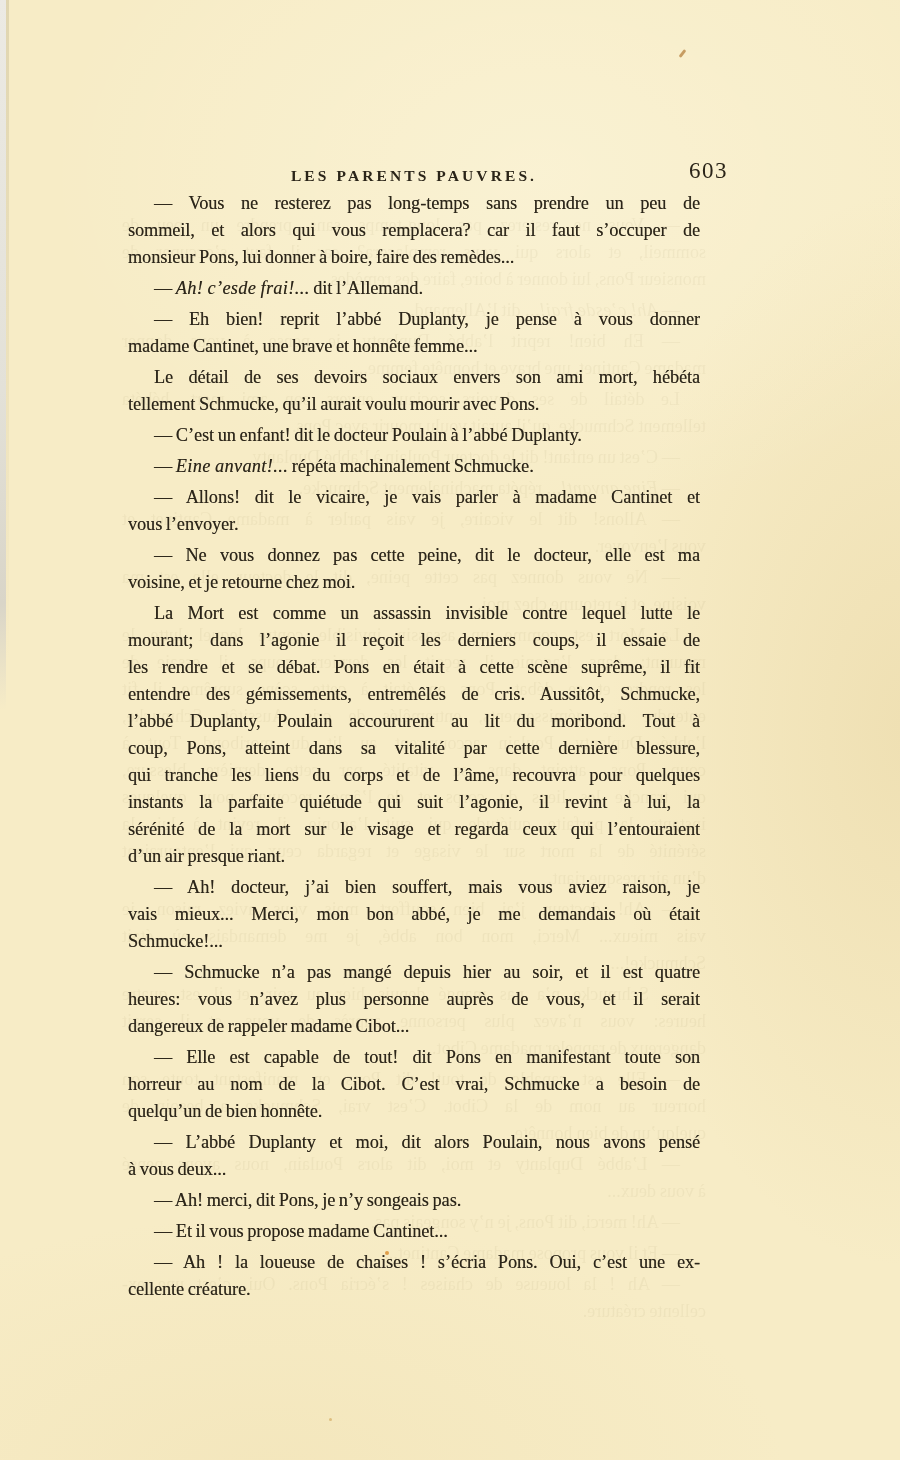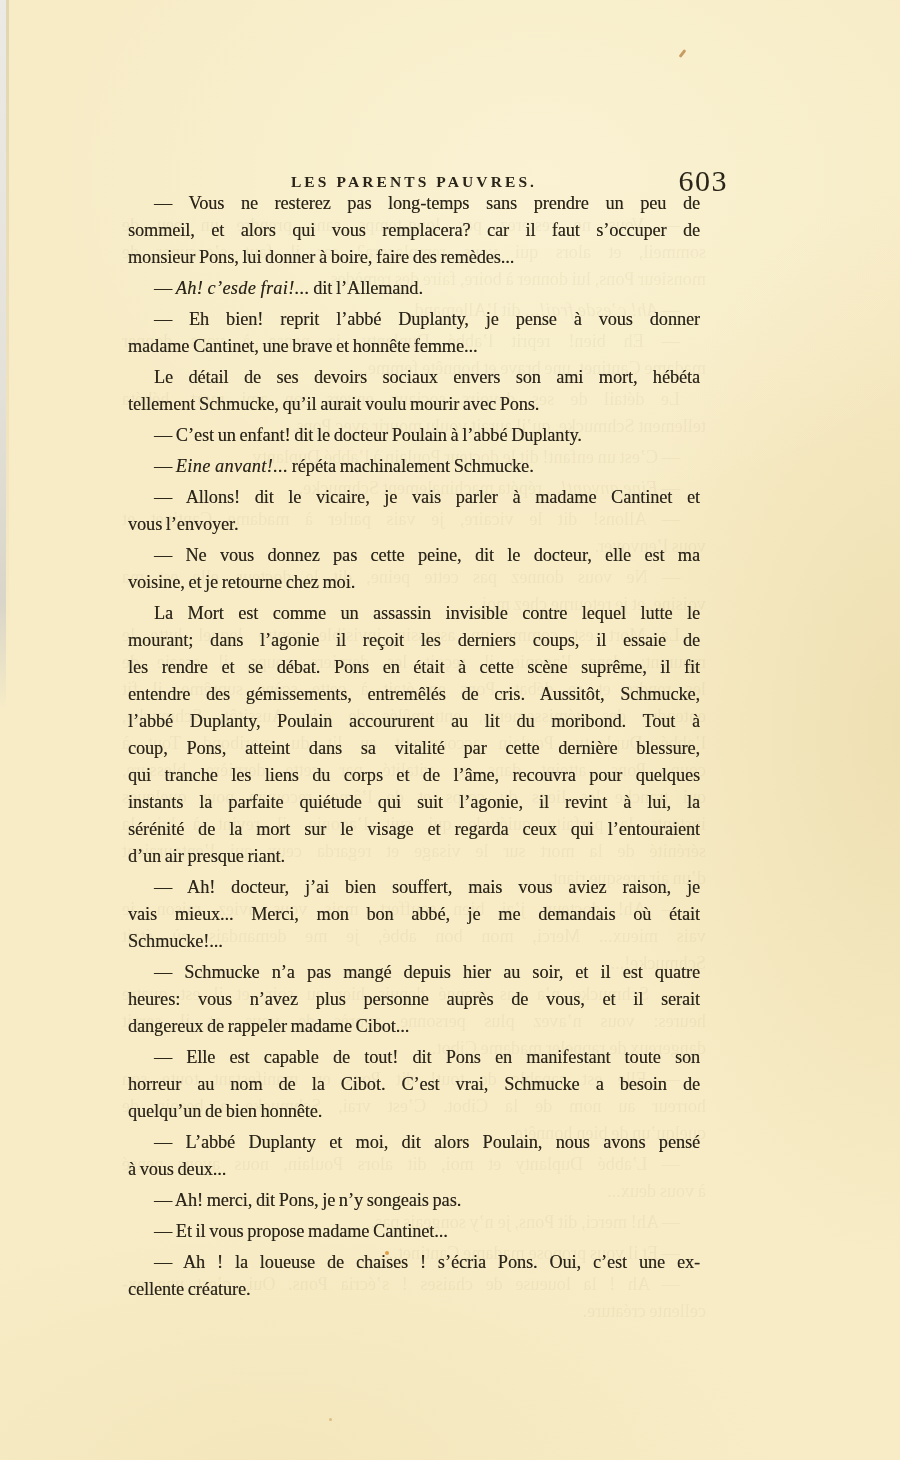--- a/index.html
+++ b/index.html
@@ -22,32 +22,32 @@
   
   .edge-left {
     position: absolute; left: 0; top: 0; width: 6px; height: 710px;
     background: linear-gradient(180deg, #eceae4 0%, #e3e1d8 55%, #d9d5c8 85%, rgba(217,213,200,0) 100%);
   }
   .edge-left-shadow {
     position: absolute; left: 6px; top: 0; width: 3px; height: 700px;
     background: linear-gradient(180deg, rgba(120,110,80,0.18), rgba(120,110,80,0) 95%);
   }
   .running-head {
-    position: absolute; left: 124px; top: 167px; width: 580px; height: 28px;
+    position: absolute; left: 124px; top: 161px; width: 580px; height: 28px;
   }
   .running-title {
     position: absolute; left: 0; right: 0; top: 6px;
     text-align: center;
     font-size: 15.5px; font-weight: bold;
     letter-spacing: 3.1px;
     color: #2b2519;
   }
   .folio {
     position: absolute; right: -24px; top: -3px;
-    font-size: 30px; letter-spacing: 1.5px;
+    font-size: 23px; letter-spacing: 1.5px;
     color: #2b2519;
   }
   .body-text {
     position: absolute; left: 124px; top: 186px; width: 580px;
     font-size: 18.2px;
     line-height: 27px;
     word-spacing: -0.8px;
     letter-spacing: -0.05px;
     text-shadow: 0.25px 0 0 rgba(43,37,25,0.55);
   }

